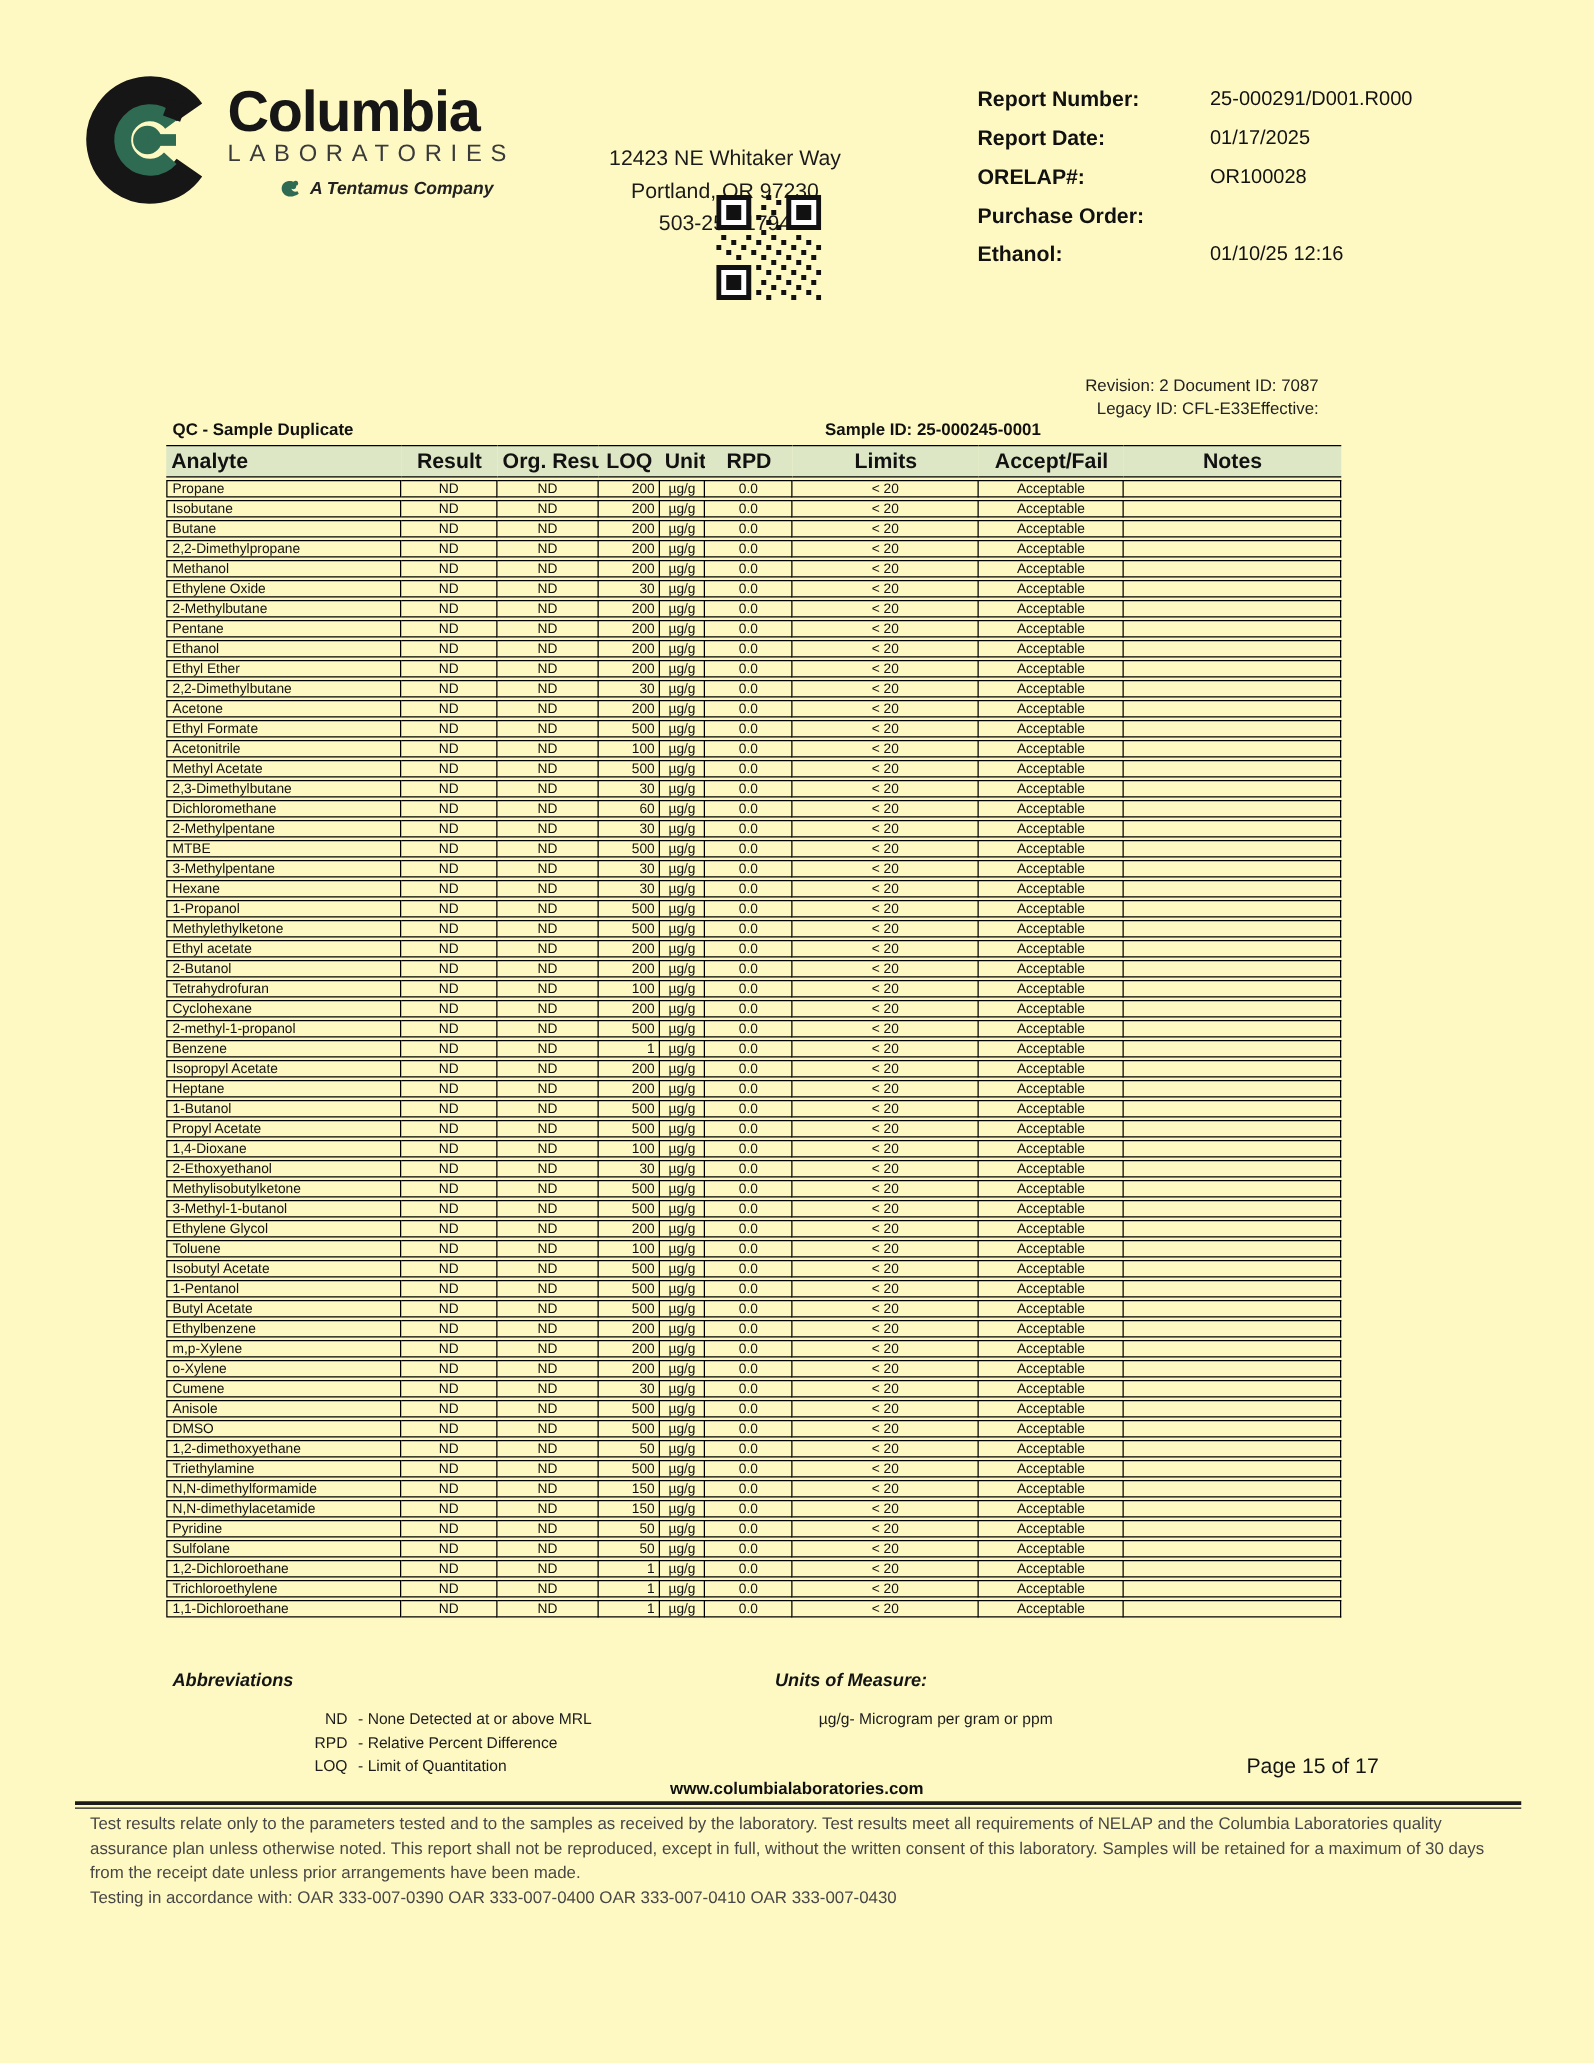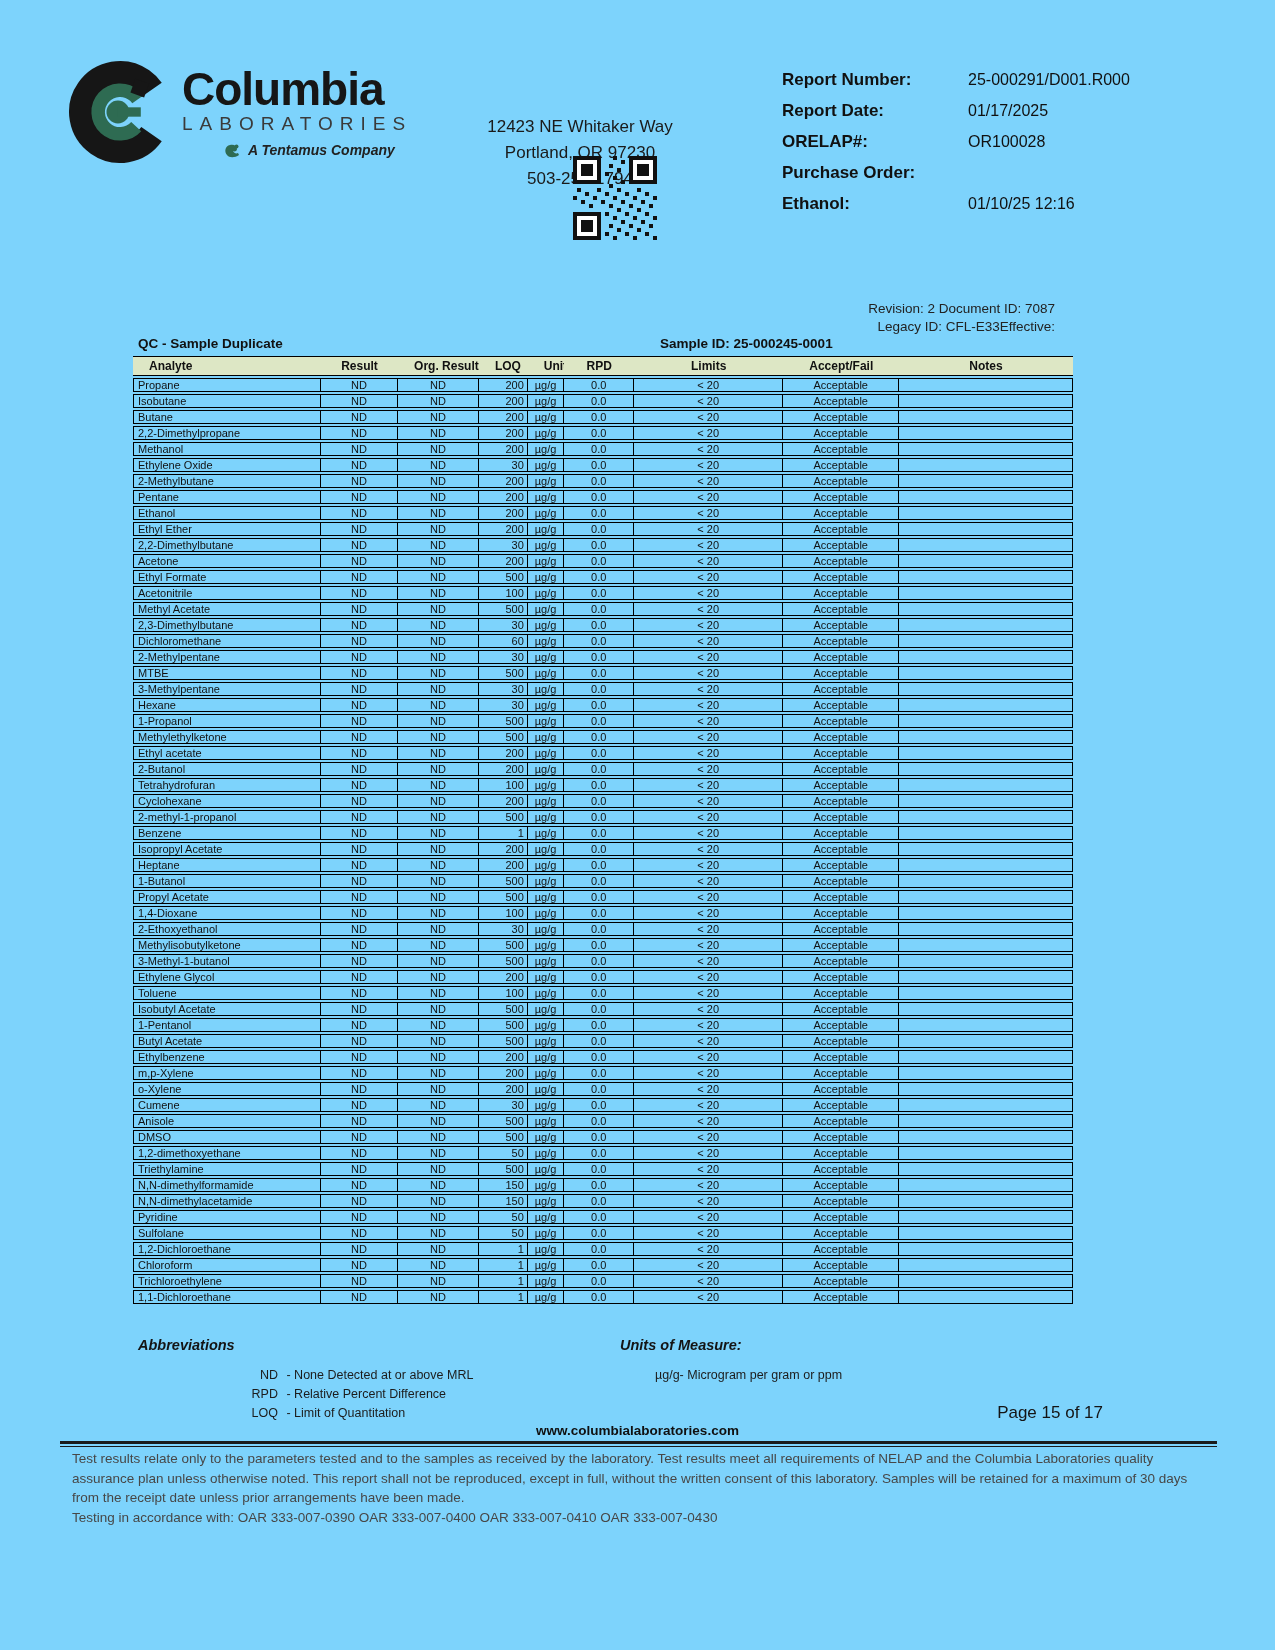--- a/index.html
+++ b/index.html
@@ -1,18 +1,18 @@
 <!DOCTYPE html>
 <html><head>
 <meta charset="utf-8">
 <style>
   html,body { margin:0; padding:0; background:#e8e8e8; }
   .page {
     position:relative; width:1275px; height:1650px; margin:0 auto;
-    background:#7dd3fc; font-family:"Liberation Sans", sans-serif; color:#111;
+    background:#fef9c3; font-family:"Liberation Sans", sans-serif; color:#111;
     overflow:hidden;
   }
   
   .logo-block { position:absolute; top:60px; left:68px; display:flex; align-items:flex-start; }
   .logo-emblem { width:104px; height:104px; }
   .brand-text { margin-left:10px; padding-top:6px; }
   .brand-name { font-size:46px; font-weight:bold; letter-spacing:-1px; line-height:46px; color:#161616; }
   .brand-sub { font-size:19px; letter-spacing:7px; color:#3a3a3a; margin-top:1px; }
   .brand-tagline { display:flex; align-items:flex-end; margin-top:7px; margin-left:42px;font-style:italic; }
   .brand-tagline .tag-label { font-size:14px; font-weight:bold; color:#222; margin-left:6px; }
@@ -24,21 +24,21 @@
   .ri-value { font-size:16px; line-height:20px; }
   
   .meta { position:absolute; top:300px; left:655px; width:400px; text-align:right; font-size:13.5px; line-height:18px; color:#222; }
   .qc-title { position:absolute; top:336px; left:138px; font-weight:bold; font-size:13.5px; }
   .sample-id { position:absolute; top:336px; left:660px; font-weight:bold; font-size:13.5px; }
   
   .qc-table-wrap { position:absolute; top:354px; left:133px; width:940px; }
   table.qc { width:100%; border-collapse:separate; border-spacing:0 2px; table-layout:fixed; }
   table.qc th {
     background:#dde7c5; border-top:1px solid #000; border-bottom:1px solid #000;
-    font-size:12px; font-weight:bold; padding:2px 16px; text-align:center; overflow:hidden; white-space:nowrap;
+    font-size:17px; font-weight:bold; padding:2px 4px; text-align:center; overflow:hidden; white-space:nowrap;
   }
   table.qc th.c0 { text-align:left; }
   table.qc td {
     border-top:1px solid #000; border-bottom:1px solid #000; border-right:1px solid #000;
     font-size:11px; line-height:12px; height:12px; padding:0 4px; overflow:hidden; white-space:nowrap;
   }
   table.qc td.c0 { border-left:1px solid #000; text-align:left; }
   table.qc td.c1, table.qc td.c2, table.qc td.c4, table.qc td.c5,
   table.qc td.c6, table.qc td.c7 { text-align:center; }
   table.qc td.c3 { text-align:right; padding-right:3px; }
@@ -822,31 +822,20 @@
             <td class="c1">ND</td>
             <td class="c2">ND</td>
             <td class="c3">1</td>
             <td class="c4">µg/g</td>
             <td class="c5">0.0</td>
             <td class="c6">&lt; 20</td>
             <td class="c7">Acceptable</td>
             <td class="c8"></td>
           </tr>
           <tr>
-            <td class="c0">Chloroform</td>
-            <td class="c1">ND</td>
-            <td class="c2">ND</td>
-            <td class="c3">1</td>
-            <td class="c4">µg/g</td>
-            <td class="c5">0.0</td>
-            <td class="c6">&lt; 20</td>
-            <td class="c7">Acceptable</td>
-            <td class="c8"></td>
-          </tr>
-          <tr>
             <td class="c0">Trichloroethylene</td>
             <td class="c1">ND</td>
             <td class="c2">ND</td>
             <td class="c3">1</td>
             <td class="c4">µg/g</td>
             <td class="c5">0.0</td>
             <td class="c6">&lt; 20</td>
             <td class="c7">Acceptable</td>
             <td class="c8"></td>
           </tr>

